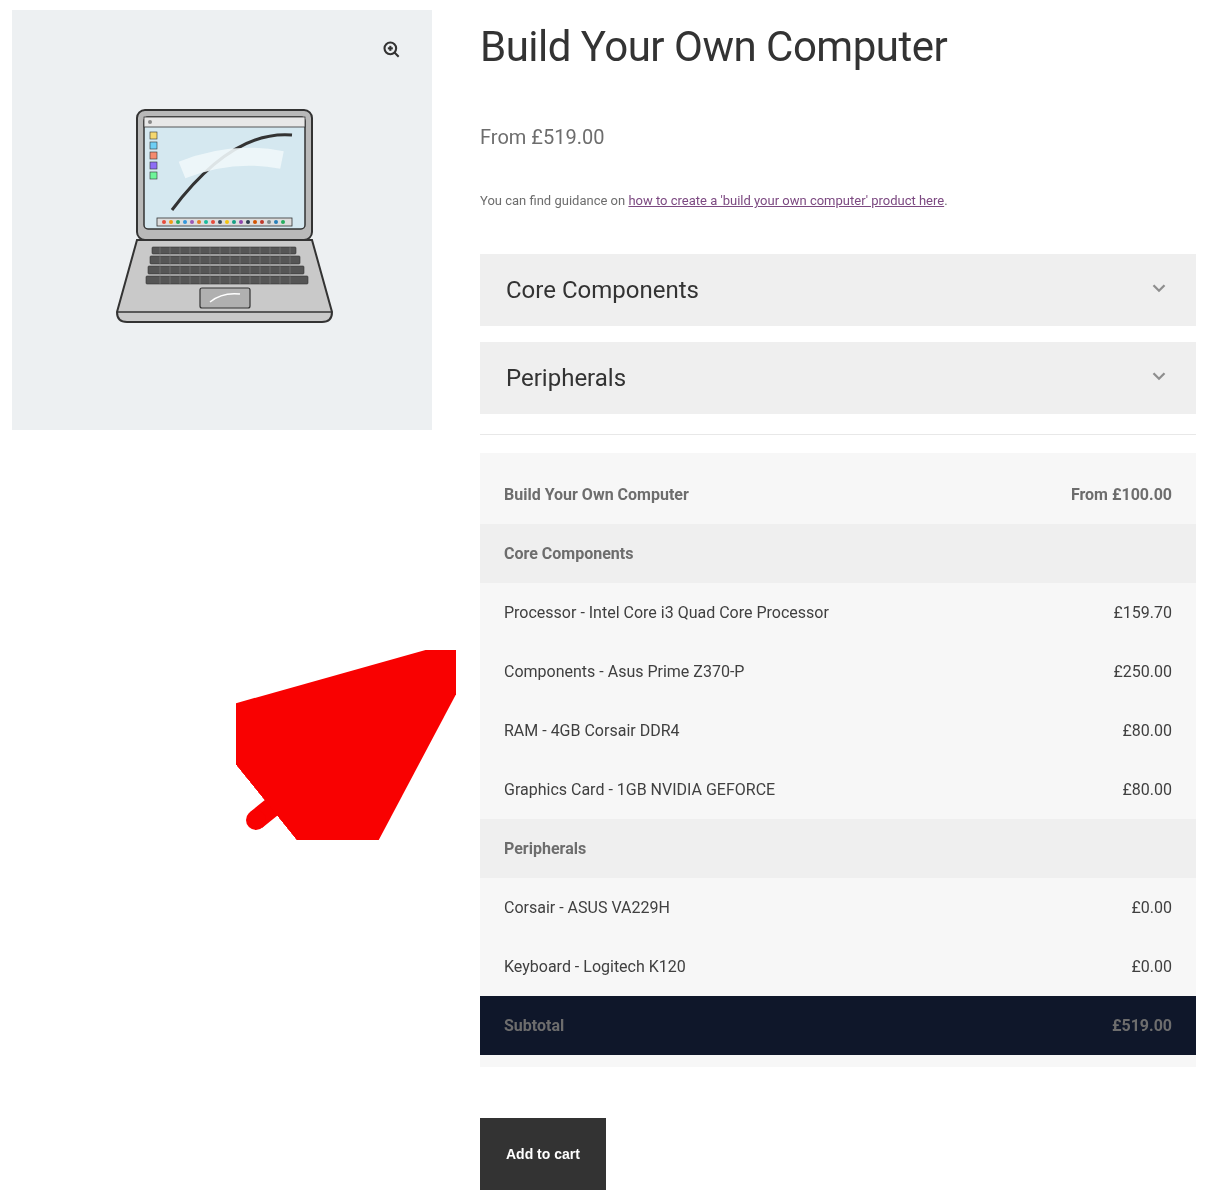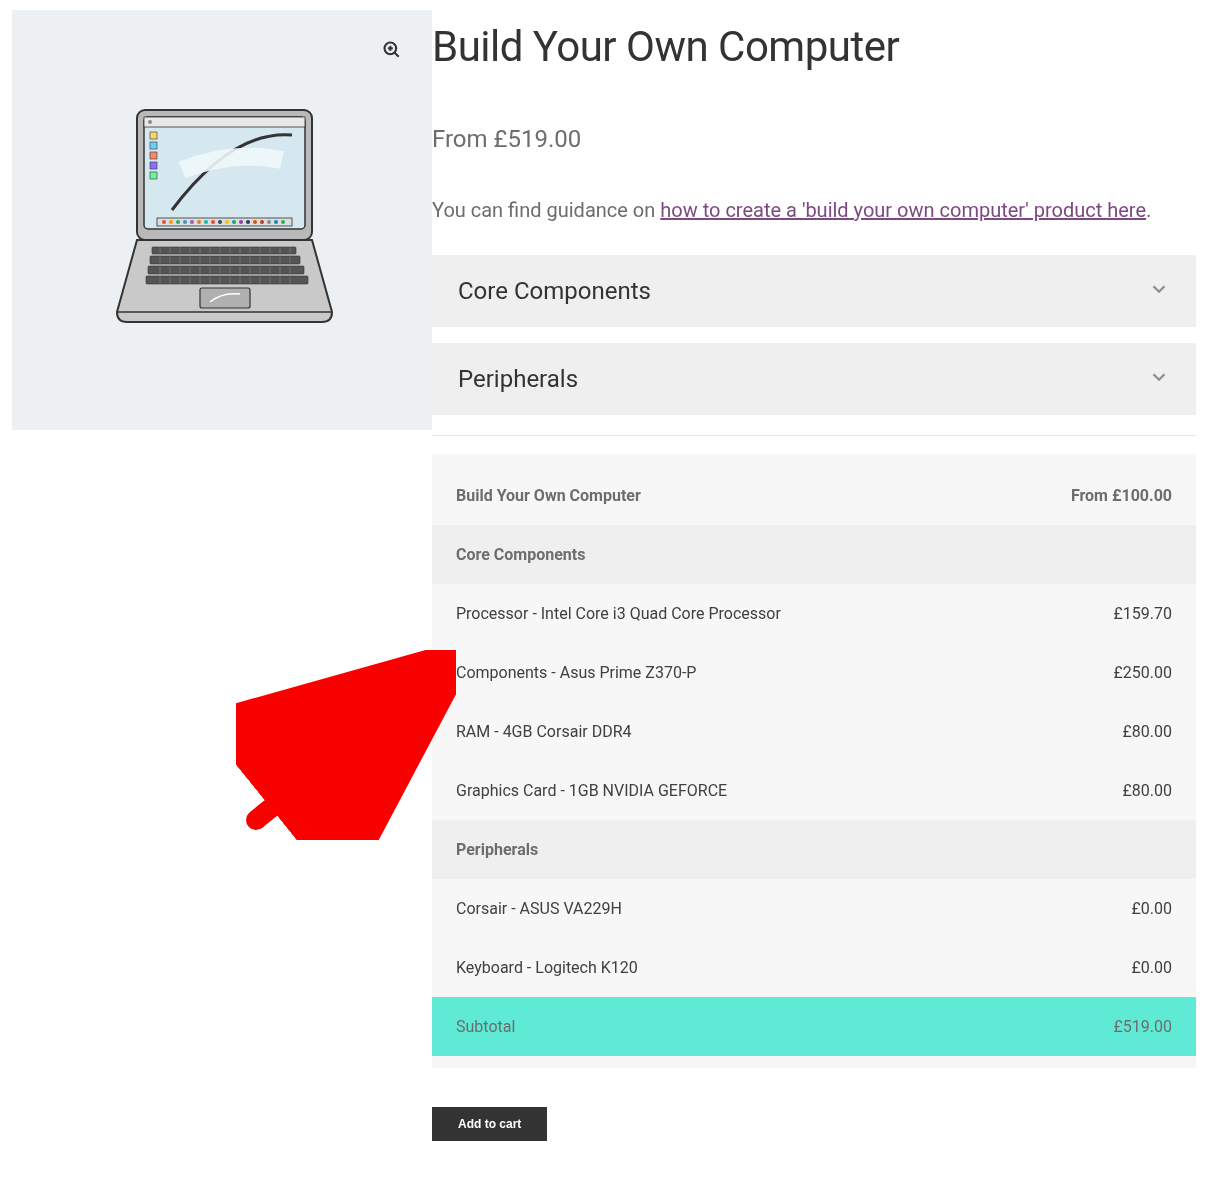--- a/index.html
+++ b/index.html
@@ -4,21 +4,21 @@
   <style>
     * { box-sizing: border-box; margin: 0; padding: 0; }
     body {
       font-family: -apple-system, BlinkMacSystemFont, "Segoe UI", Roboto, "Helvetica Neue", Arial, sans-serif;
       background: #fff;
       width: 1216px;
       padding: 10px 20px 40px 12px;
       color: #333;
       position: relative;
     }
-    .container { display: flex; }
+    .container { display: flex; gap: 48px; }
     .left-col { width: 420px; flex-shrink: 0; position: relative; }
     .right-col { flex: 1; }
     
     .product-image-box {
       background: #edf0f2;
       width: 420px;
       height: 420px;
       position: relative;
       display: flex;
       align-items: center;
@@ -40,29 +40,29 @@
     
     h1.title {
       font-size: 42px;
       font-weight: 400;
       color: #333;
       letter-spacing: -0.5px;
       margin-top: 12px;
       margin-bottom: 54px;
     }
     .from-price {
-      font-size: 24px;
+      font-size: 20px;
       color: #6d6d6d;
       font-weight: 400;
       margin-bottom: 42px;
     }
     .guidance {
-      font-size: 20px;
-      color: #6d6d6d;
-      margin-bottom: 30px;
+      font-size: 13px;
+      color: #6d6d6d;
+      margin-bottom: 43px;
       line-height: 1.5;
     }
     .guidance a {
       color: #7c4981;
       text-decoration: underline;
     }
     
     .accordion {
       background: #efefef;
       padding: 22px 26px;
@@ -104,34 +104,34 @@
     }
     .summary-row.section-head {
       font-weight: 700;
       color: #6d6d6d;
       background: #efefef;
     }
     .summary-row.line {
       color: #404040;
     }
     .summary-row.subtotal {
-      font-weight: 400;
-      color: #6d6d6d;
-      background: #5eead4;
+      font-weight: 700;
+      color: #6d6d6d;
+      background: #0f172a;
     }
     .summary-row .label { flex: 1; }
     .summary-row .value { text-align: right; }
     
     .add-to-cart {
-      margin-top: 39px;
+      margin-top: 51px;
       background: #333;
       color: #fff;
       border: none;
-      padding: 10px 26px;
-      font-size: 12px;
+      padding: 28px 26px;
+      font-size: 14px;
       font-weight: 700;
       cursor: pointer;
     }
 
     .arrow-annotation {
       position: absolute;
       left: 236px;
       top: 650px;
       pointer-events: none;
     }

